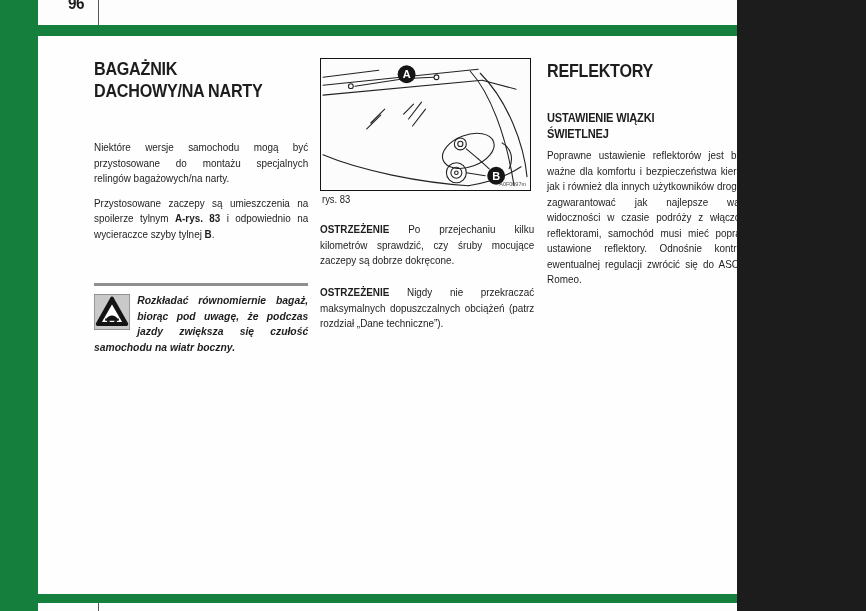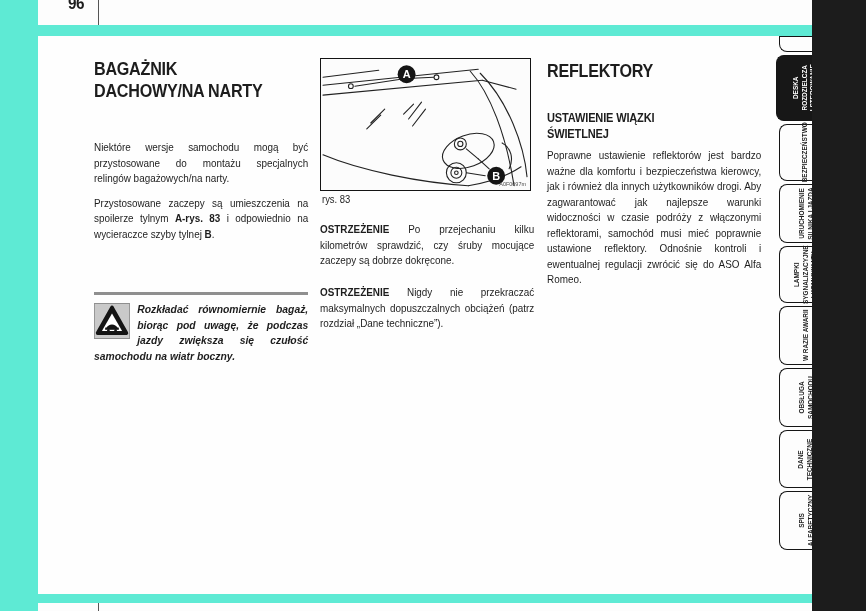--- a/index.html
+++ b/index.html
@@ -1,16 +1,16 @@
 <!DOCTYPE html>
 <html><head>
 <meta charset="utf-8">
 <style>
   html,body{margin:0;padding:0;background:#1c1c1c;}
-  .screen{position:relative;width:812px;height:611px;background:#5eead4;overflow:hidden;
+  .screen{position:relative;width:737px;height:611px;background:#15803d;overflow:hidden;
           font-family:"Liberation Sans",sans-serif;color:#1d1d1d;}
 
   
   .strip{position:absolute;left:38px;width:793px;background:#fdfdfd;overflow:hidden;}
   .strip.top{top:0;height:25px;}
   .strip.bottom{top:603px;height:8px;}
   .strip .vline{position:absolute;left:60px;top:0;bottom:0;width:1px;background:#555;}
   .prev-num{position:absolute;left:30px;top:-6px;font-size:17px;font-weight:800;
             letter-spacing:-.5px;transform:scaleX(.9);transform-origin:0 0;}
 
@@ -28,21 +28,21 @@
          white-space:pre-line;transform:scaleX(.85);transform-origin:0 0;width:252px;margin:0;}
 
   .body-txt{font-size:11px;line-height:15.5px;text-align:justify;
             transform:scaleX(.9);transform-origin:0 0;width:238px;margin:0;}
   .body-txt b{font-weight:800;}
 
   .para1{margin-top:38px;}
   .para2{margin-top:9px;}
 
   
-  .warn-block{position:absolute;top:236px;left:0;width:214px;}
+  .warn-block{position:absolute;top:227px;left:0;width:214px;}
   .warn-rule{height:3px;background:#8f8f8f;margin-bottom:7px;}
   .warn-txt{font-size:11.5px;line-height:15.5px;font-weight:800;font-style:italic;
             text-align:justify;transform:scaleX(.9);transform-origin:0 0;width:238px;margin:0;}
   .warn-icon{float:left;width:40px;height:36px;margin:1px 8px 7px 0;}
 
   
   .figure{position:absolute;top:2px;left:0;width:209px;height:131px;border:1.5px solid #141414;background:#fcfcfc;}
   .fig-caption{position:absolute;top:137px;left:2px;font-size:10.5px;letter-spacing:0;
                transform:scaleX(.9);transform-origin:0 0;}
   .caution1{position:absolute;top:166px;left:0;}

